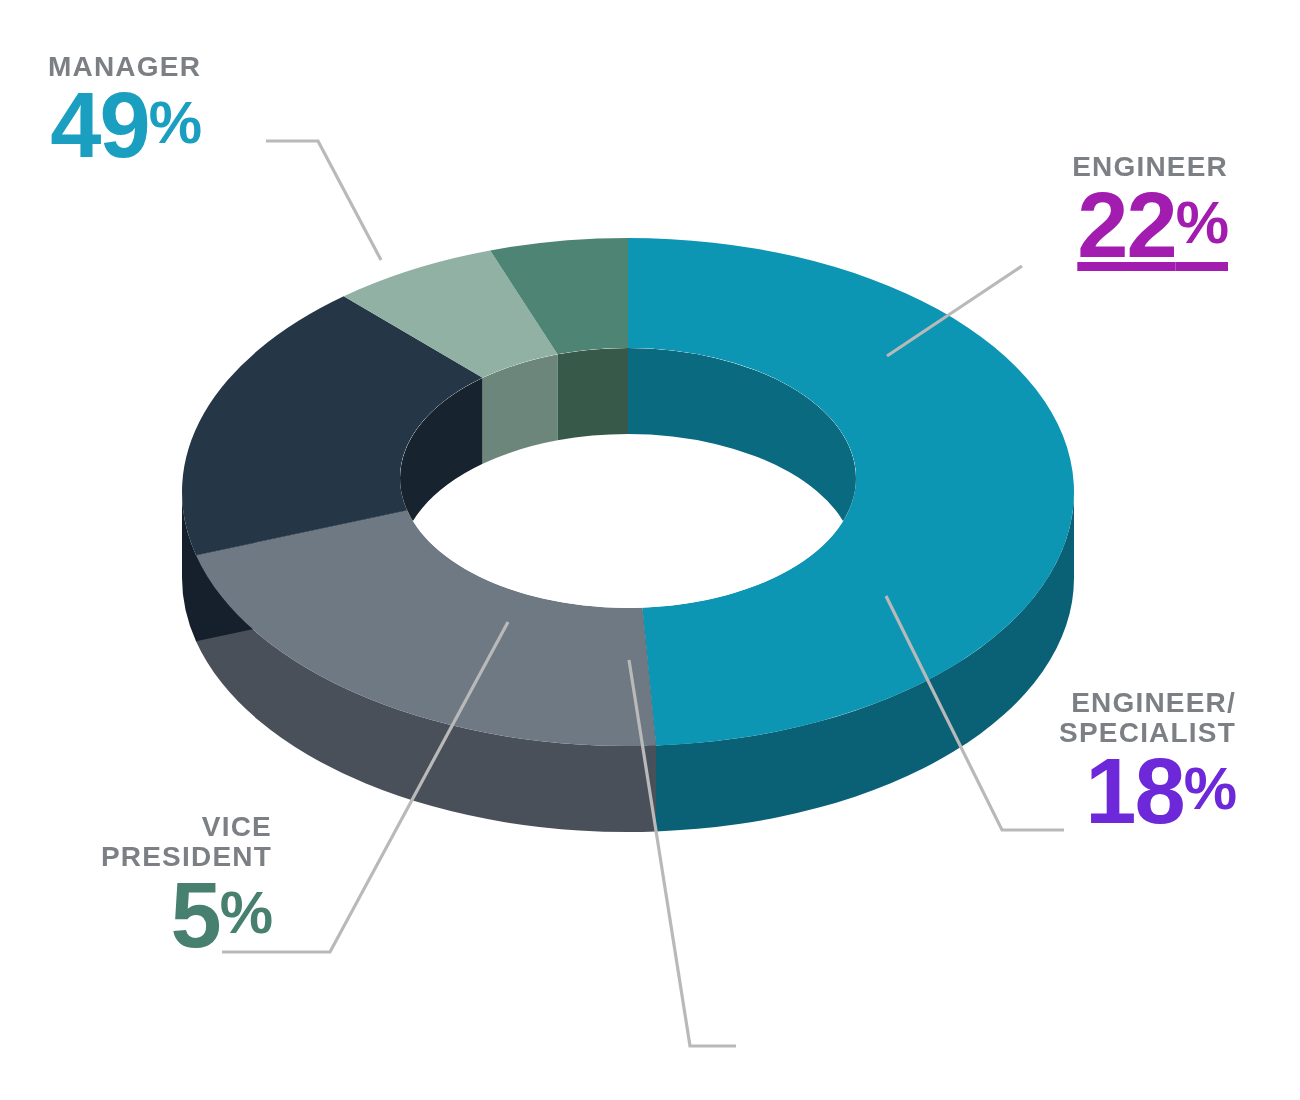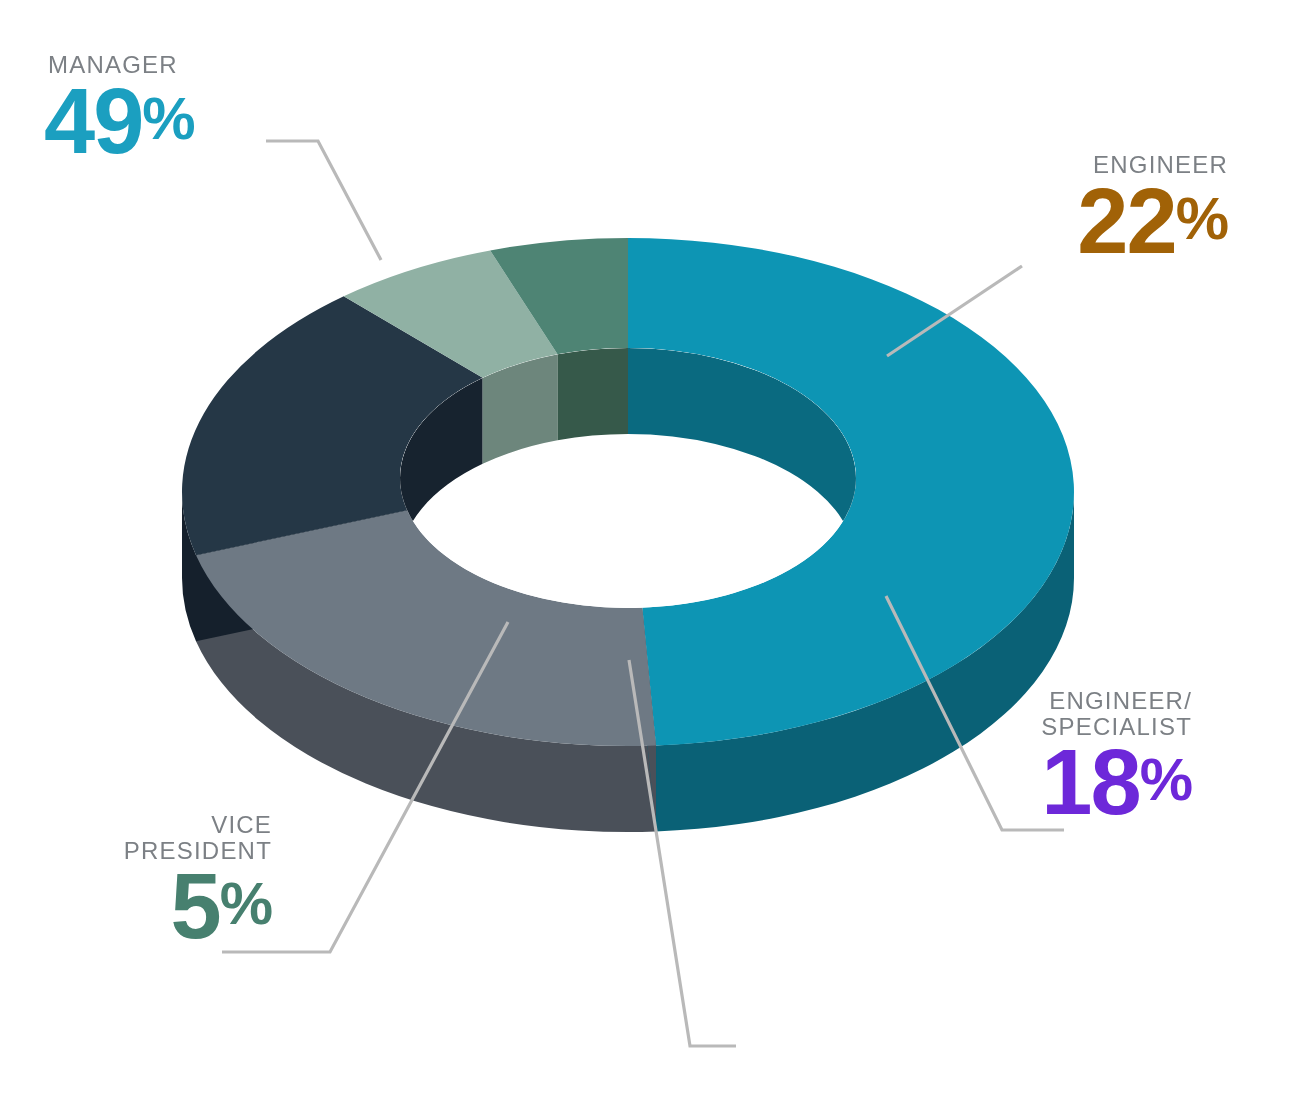--- a/index.html
+++ b/index.html
@@ -28,22 +28,22 @@
     width: 1300px;
     height: 1100px;
     display: block;
   }
   .callout {
     position: absolute;
     pointer-events: none;
   }
   .cat-name {
     font-family: "Liberation Sans", sans-serif;
-    font-weight: 400;
-    font-size: 24px;
+    font-weight: 700;
+    font-size: 28px;
     letter-spacing: 1.2px;
     color: #7c8085;
     line-height: 1.07;
     white-space: pre-line;
   }
   .cat-value {
     font-family: "Liberation Sans", sans-serif;
     font-weight: 700;
     font-size: 92px;
     letter-spacing: -2px;
@@ -52,21 +52,21 @@
   }
   .cat-value .pct {
     font-size: 60px;
     letter-spacing: -1px;
     vertical-align: 14px;
   }
 
   
   #callout-manager   { left: 44px;   top: 52px;  text-align: left; }
   #callout-director  { left: 878px;  top: 152px; width: 350px; text-align: right; }
-  #callout-engineer  { left: 844px;  top: 688px; width: 348px; text-align: right; }
+  #callout-engineer  { left: 888px;  top: 688px; width: 348px; text-align: right; }
   #callout-vp        { left: 10px;   top: 812px; width: 262px; text-align: right; }
   #callout-csuite    { left: 620px;  top: 896px; width: 280px; text-align: right; }
 
   #callout-manager .cat-name { margin-left: 4px; }
   #callout-manager .cat-value { margin-left: 0px; text-align: right; }
 </style>
 </head>
 <body>
 
 <div id="stage">
@@ -129,21 +129,21 @@
 
   <div class="callout" id="callout-manager">
     <div class="cat-name">MANAGER</div>
     <div class="cat-value" style="color: rgb(27, 159, 192);">
       <span>49</span><span class="pct">%</span>
     </div>
   </div>
 
   <div class="callout" id="callout-director">
     <div class="cat-name">ENGINEER</div>
-    <div class="cat-value" style="color: #a16207;">
+    <div class="cat-value" style="color: #a21caf; text-decoration: underline;">
       <span>22</span><span class="pct">%</span>
     </div>
   </div>
 
   <div class="callout" id="callout-engineer">
     <div class="cat-name">ENGINEER/
 SPECIALIST</div>
     <div class="cat-value" style="color: #6d28d9;">
       <span>18</span><span class="pct">%</span>
     </div>

